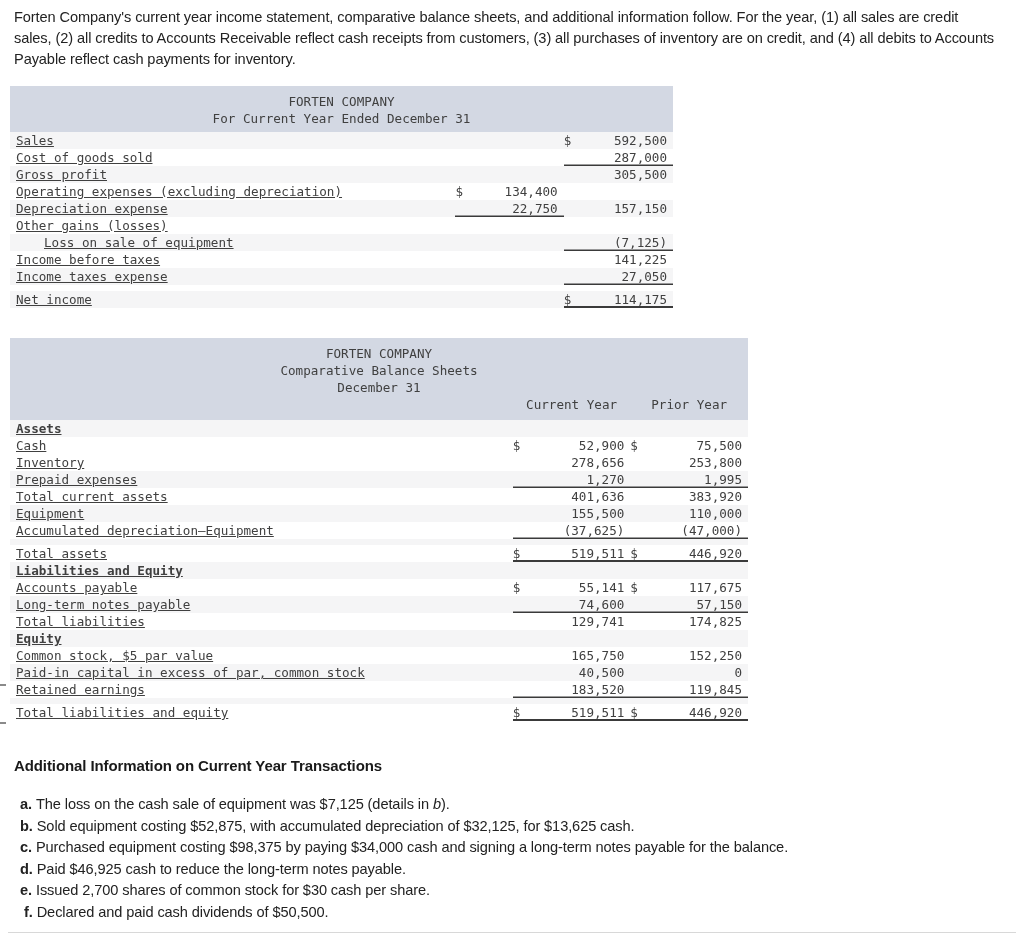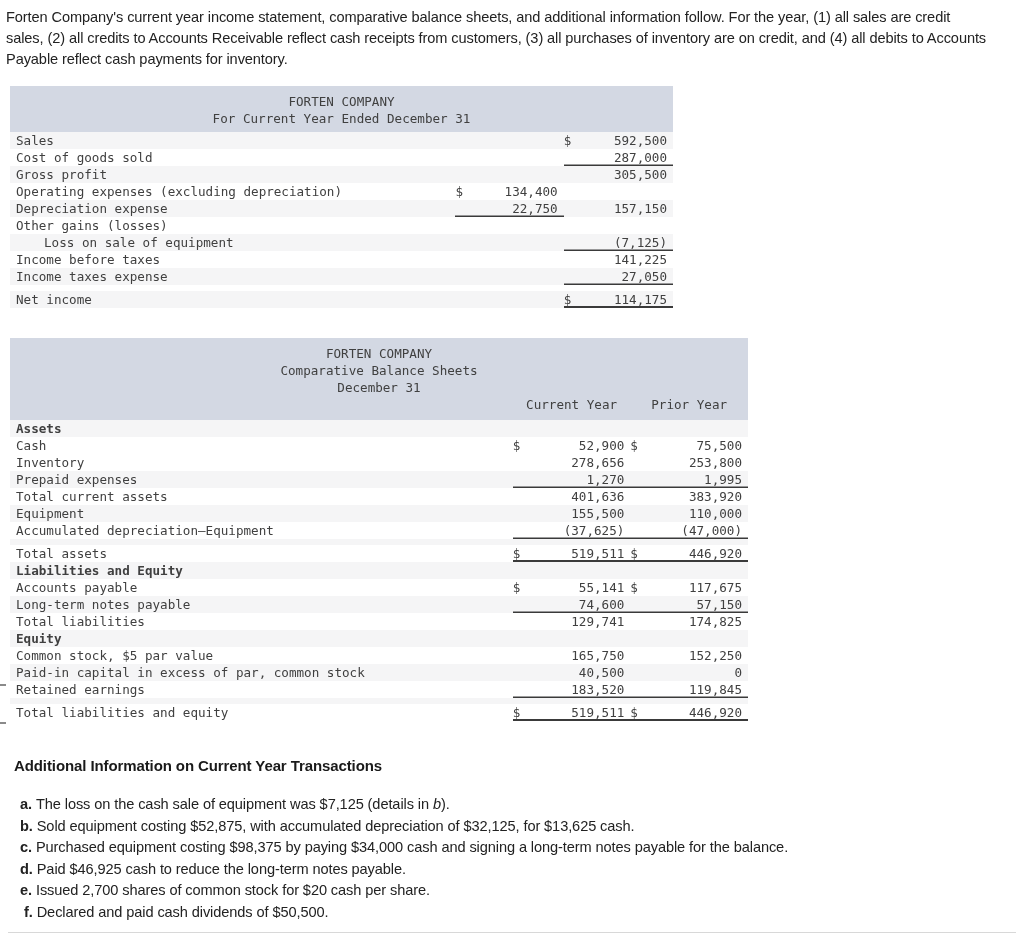--- a/index.html
+++ b/index.html
@@ -12,21 +12,21 @@
     height: 942px;
     font-family: "Liberation Sans", sans-serif;
     color: #1a1a1a;
     overflow: hidden;
     position: relative;
   }
 
   
   .intro {
     position: absolute;
-    left: 6px;
+    left: 14px;
     top: 7px;
     width: 984px;
     font-size: 14.6px;
     line-height: 21px;
     color: #222222;
     letter-spacing: -0.1px;
   }
 
   
   .acct-table {
@@ -65,21 +65,21 @@
     background: #d3d8e3;
     text-align: center;
     padding-bottom: 7px;
   }
 
   
   tr.alt td { background: #f5f5f6; }
   tr.plain td { background: #ffffff; }
 
   
-  td.lbl { text-align: left; }
+  td.lbl { text-align: left; text-decoration: underline; }
   td.lbl.b { font-weight: bold; margin-top: 26px; }
   td.ind2 { padding-left: 34px; }
 
   
   td.num { text-align: right; }
 
   
   td.cur {
     text-align: left;
     padding: 0;
@@ -396,20 +396,20 @@
       </tr>
     </tbody>
 </table>
 
 <div class="addl-head">Additional Information on Current Year Transactions</div>
 <div class="addl-list" id="addl-list">
     <div class="addl-item"><span class="mk">a. </span><span>The loss on the cash sale of equipment was $7,125 (details in </span><span class="it">b</span><span>).</span></div>
     <div class="addl-item"><span class="mk">b. </span><span>Sold equipment costing $52,875, with accumulated depreciation of $32,125, for $13,625 cash.</span></div>
     <div class="addl-item"><span class="mk">c. </span><span>Purchased equipment costing $98,375 by paying $34,000 cash and signing a long-term notes payable for the balance.</span></div>
     <div class="addl-item"><span class="mk">d. </span><span>Paid $46,925 cash to reduce the long-term notes payable.</span></div>
-    <div class="addl-item"><span class="mk">e. </span><span>Issued 2,700 shares of common stock for $20 cash per share.</span></div>
+    <div class="addl-item"><span class="mk">e. </span><span>Issued 2,700 shares of common stock for $30 cash per share.</span></div>
     <div class="addl-item f-item"><span class="mk">f. </span><span>Declared and paid cash dividends of $50,500.</span></div>
   </div>
 
 <div class="bottom-rule"></div>
 
 <div class="edge-dash" style="top:684px;"></div>
 <div class="edge-dash" style="top:722px;"></div>
 
 </body></html>

